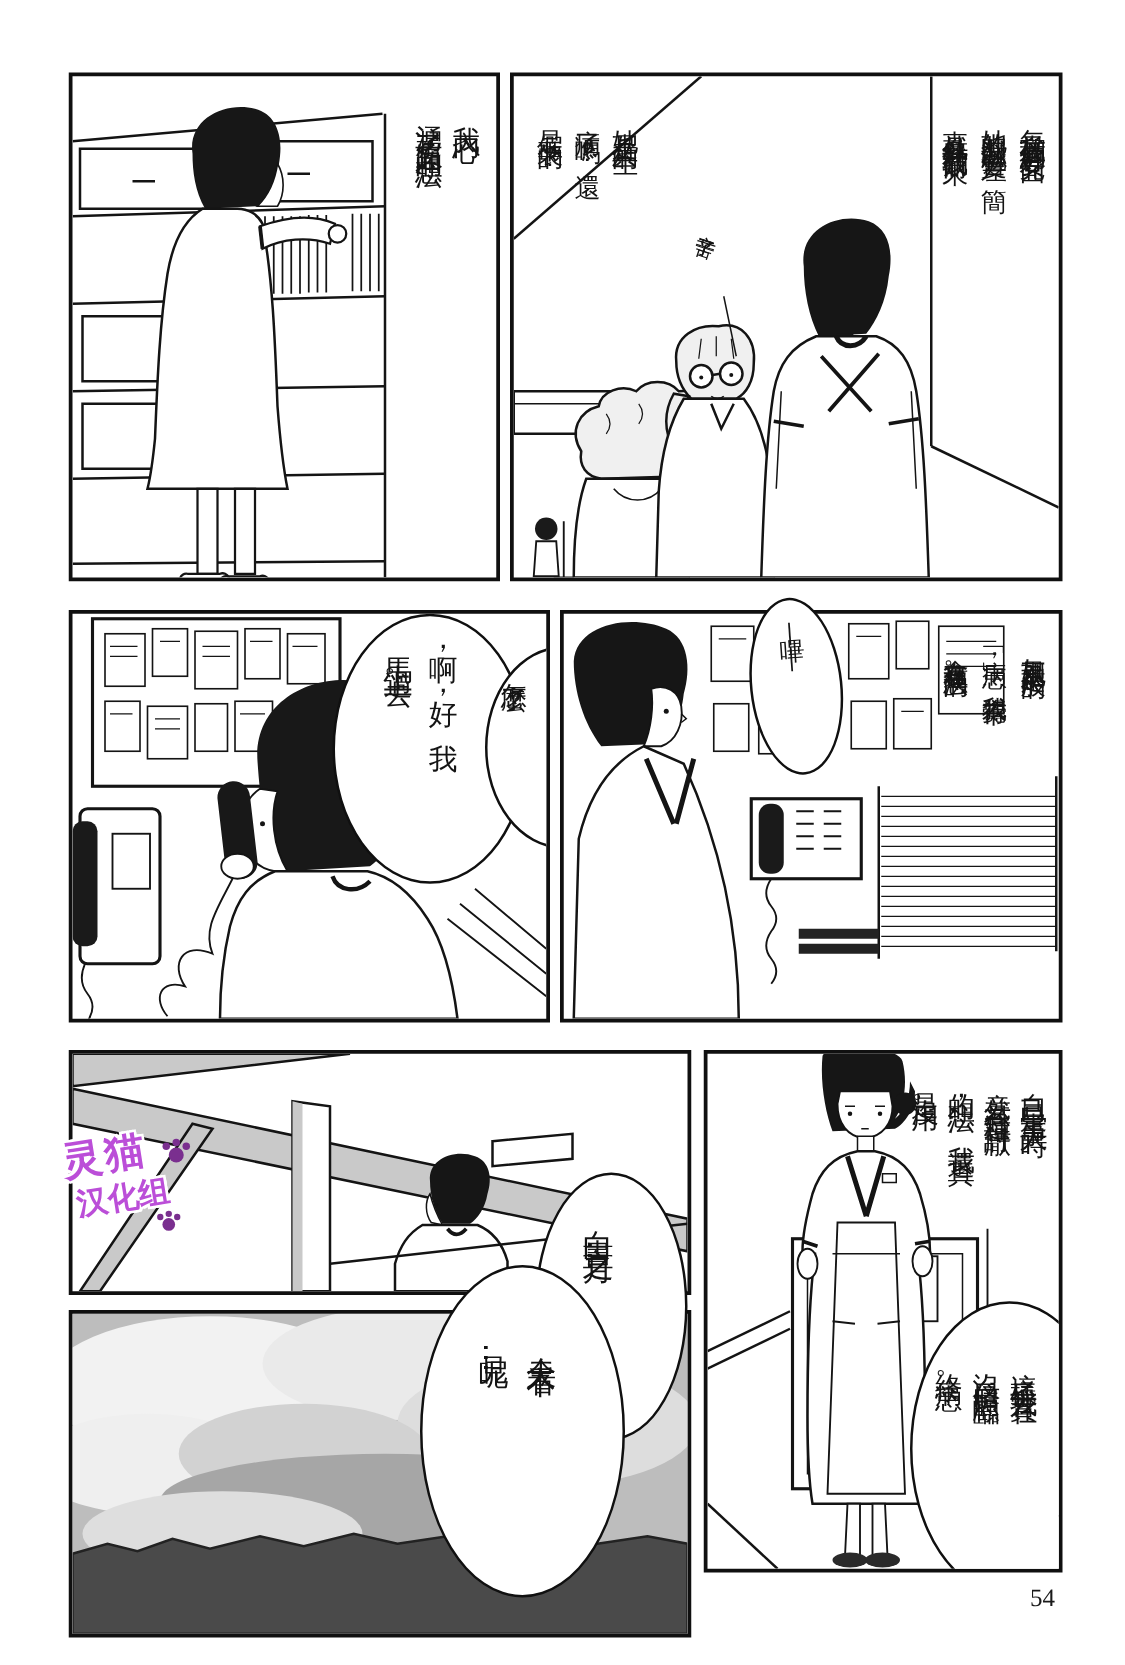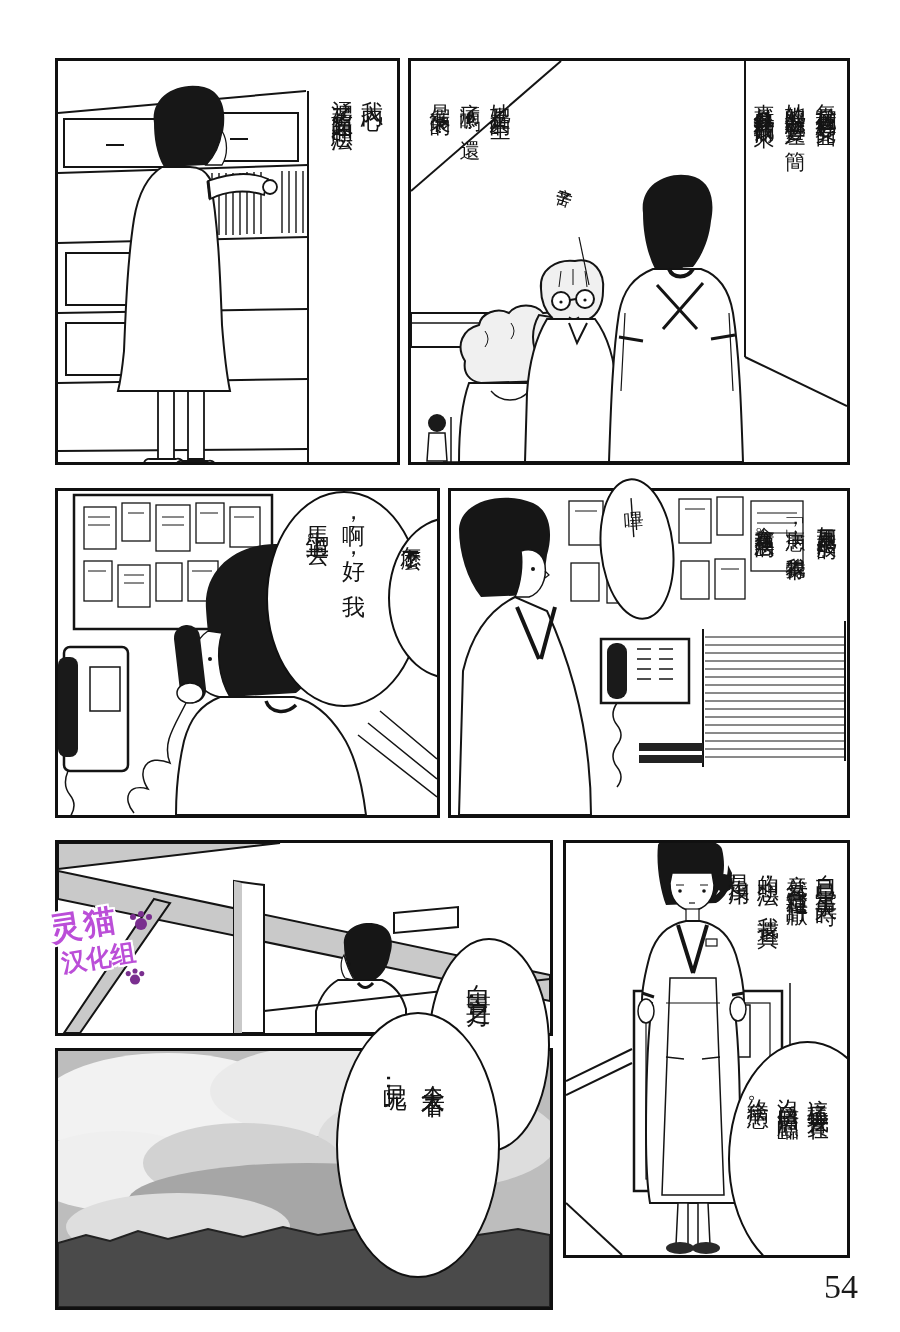--- a/index.html
+++ b/index.html
@@ -25,21 +25,21 @@
   .t-moon{position:absolute;left:463px;top:964px;font-size:25px;letter-spacing:7px;z-index:55;
           writing-mode:vertical-rl;white-space:pre-line;}
   .t-today{position:absolute;left:376px;top:1066px;font-size:24px;letter-spacing:4px;line-height:38px;z-index:65;
           writing-mode:vertical-rl;white-space:pre-line;}
   .watermark{position:absolute;left:52px;top:902px;z-index:90;transform:rotate(-9deg);
              font-weight:bold;color:#bb4ed8;
              text-shadow:-2px -2px 0 #fff,2px -2px 0 #fff,-2px 2px 0 #fff,2px 2px 0 #fff,0 -2px 0 #fff,0 2px 0 #fff,-2px 0 0 #fff,2px 0 0 #fff;}
   .wm1{font-size:32px;letter-spacing:2px;}
   .wm2{font-size:25px;margin-top:-4px;margin-left:6px;}
   .paw{position:absolute;z-index:91;}
-  .pageno{position:absolute;left:824px;top:1268px;font-size:34px;color:#1a1a1a;
+  .pageno{position:absolute;left:824px;top:1268px;font-size:20px;color:#1a1a1a;
           font-family:"Liberation Serif","DejaVu Serif",serif;z-index:30;}
 </style>
 </head>
 <body>
 
 <div class="page">
 
   <div class="panel" style="left:55px;top:58px;width:345px;height:407px;">
     <svg class="scene" viewBox="0 0 339 401">
       <g stroke="#141414" stroke-width="2" fill="none">

